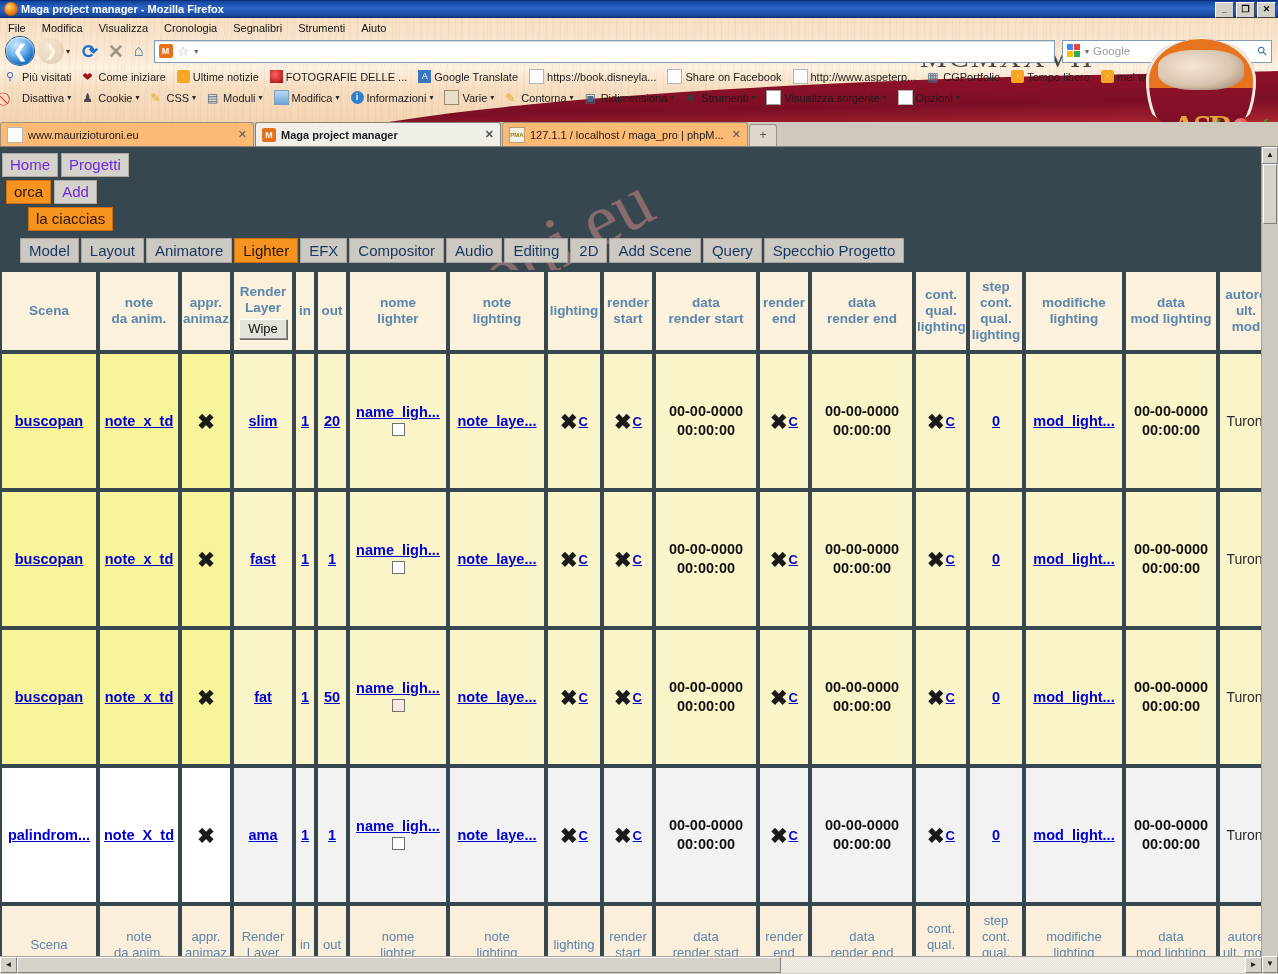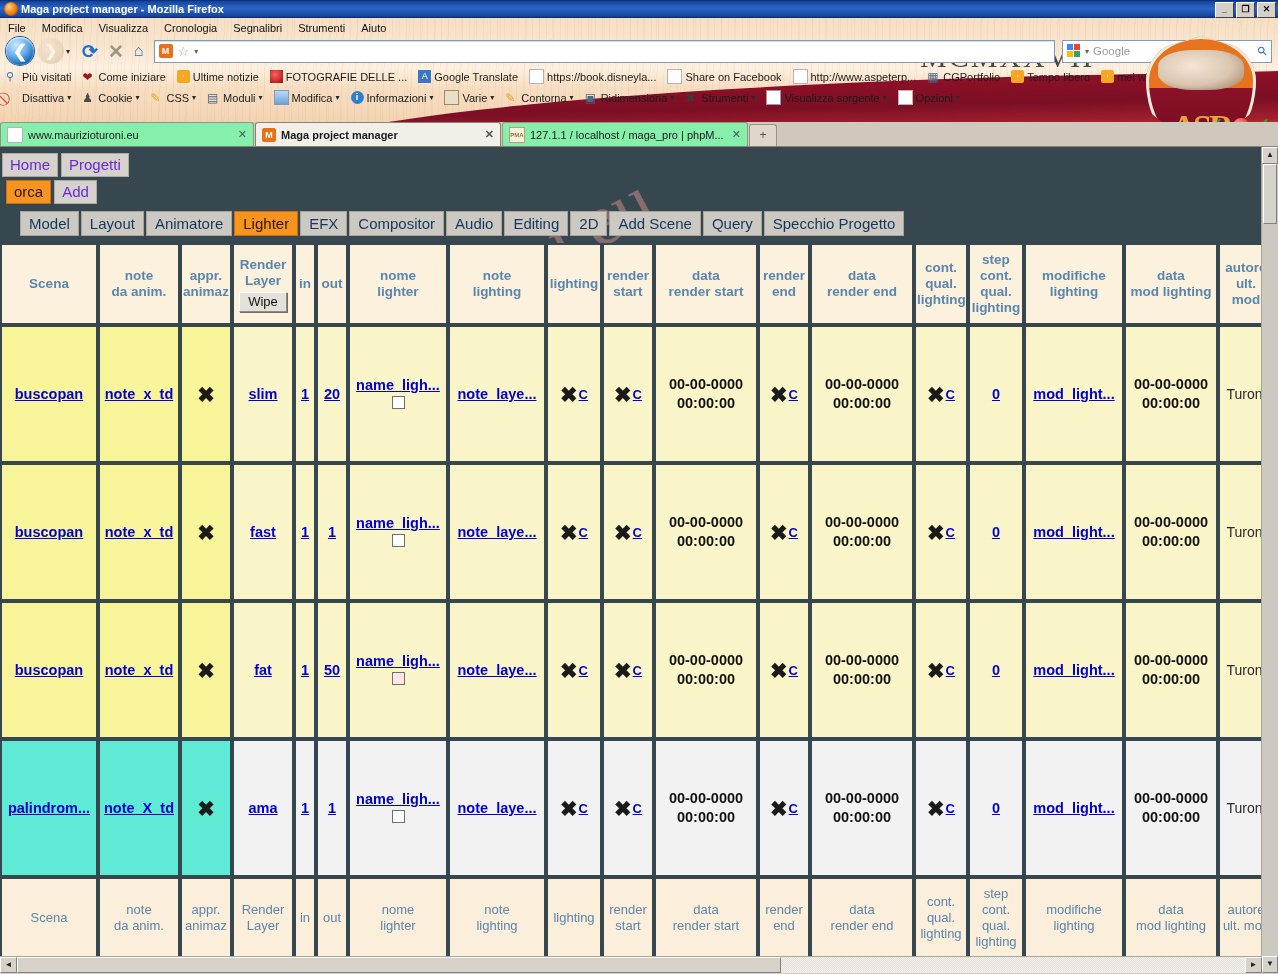--- a/index.html
+++ b/index.html
@@ -142,21 +142,21 @@
 
   
   .tabstrip{
     height:24px;background:#cfc9bd;display:flex;align-items:flex-end;
     border-bottom:1px solid #8a8274;position:relative;
   }
   .tabstrip:before{content:"";position:absolute;inset:0;
     background:linear-gradient(to bottom,#b01b30,#8d0f22);opacity:.0;}
   .ftab{
     height:23px;min-width:40px;display:flex;align-items:center;gap:5px;
-    padding:0 6px;font-size:11px;color:#1a1a1a;background:#86efac;
+    padding:0 6px;font-size:11px;color:#1a1a1a;background:#fdba74;
     border:1px solid #9a9282;border-bottom:none;margin-right:1px;
     border-radius:3px 3px 0 0;white-space:nowrap;
   }
   .ftab.active{background:#f2efe9;font-weight:bold;border-color:#8a8274;}
   .ftab .ti{width:14px;height:14px;flex:none;}
   .ti.page{background:#fdfdfd;border:1px solid #b4b4b4;}
   .ti.maga{background:#e8701a;border-radius:2px;color:#fff;font-size:9px;text-align:center;line-height:14px;font-weight:bold;}
   .ti.pma{background:#f4f0e4;border:1px solid #b4a070;color:#9a7a20;font-size:6px;text-align:center;line-height:14px;font-weight:bold;}
   .tx{color:#555;font-size:11px;margin-left:4px;}
   .newtab{width:26px;height:21px;background:#ded8cc;border:1px solid #9a9282;border-bottom:none;
@@ -201,21 +201,21 @@
     font-size:14px;color:#2a2a2a;text-align:center;vertical-align:middle;
     padding:2px 1px;overflow:hidden;
   }
   table.grid th{
     background:#fcf1dd;color:#5b86ad;font-weight:bold;font-size:13.5px;line-height:16px;height:74px;
   }
   tr.r-hdr th{height:74px;}
   tr.data td{height:130px;}
   td.c-yellow{background:#f7f49a;}
   td.c-cream{background:#faf5c8;}
-  td.c-white{background:#5eead4;}
+  td.c-white{background:#ffffff;}
   td.c-gray{background:#f2f2f2;}
   tr.foot th{height:74px;font-weight:normal;color:#5b86ad;font-size:13px;background:#fbeeda;}
   a.l{color:#0000d0;text-decoration:underline;font-weight:bold;font-size:14.5px;}
   .xmark{font-size:21px;color:#1a1a1a;font-weight:bold;line-height:1;}
   .xc{display:inline-flex;align-items:center;gap:1px;}
   .xc a{font-size:13px;}
   .dt{font-weight:bold;font-size:14.5px;color:#111;line-height:19px;}
   .cb{width:11px;height:11px;border:1px solid #707070;background:#fff;display:inline-block;margin-top:3px;}
   .cb.pinkish{background:#fde8e6;}
   .wipebtn{
@@ -437,20 +437,23 @@
     <div class="pagearea">
 
       <div class="navbars">
         <div class="nbrow">
           <span class="nbtn">Home</span>
           <span class="nbtn">Progetti</span>
         </div>
         <div class="nbrow indent1">
           <span class="nbtn orange">orca</span>
           <span class="nbtn">Add</span>
+        </div>
+        <div class="nbrow indent2">
+          <span class="nbtn orange">la ciaccias</span>
         </div>
         <div class="tabsrow">
           <span class="ttab">Model</span>
           <span class="ttab">Layout</span>
           <span class="ttab">Animatore</span>
           <span class="ttab active">Lighter</span>
           <span class="ttab">EFX</span>
           <span class="ttab">Compositor</span>
           <span class="ttab">Audio</span>
           <span class="ttab">Editing</span>

